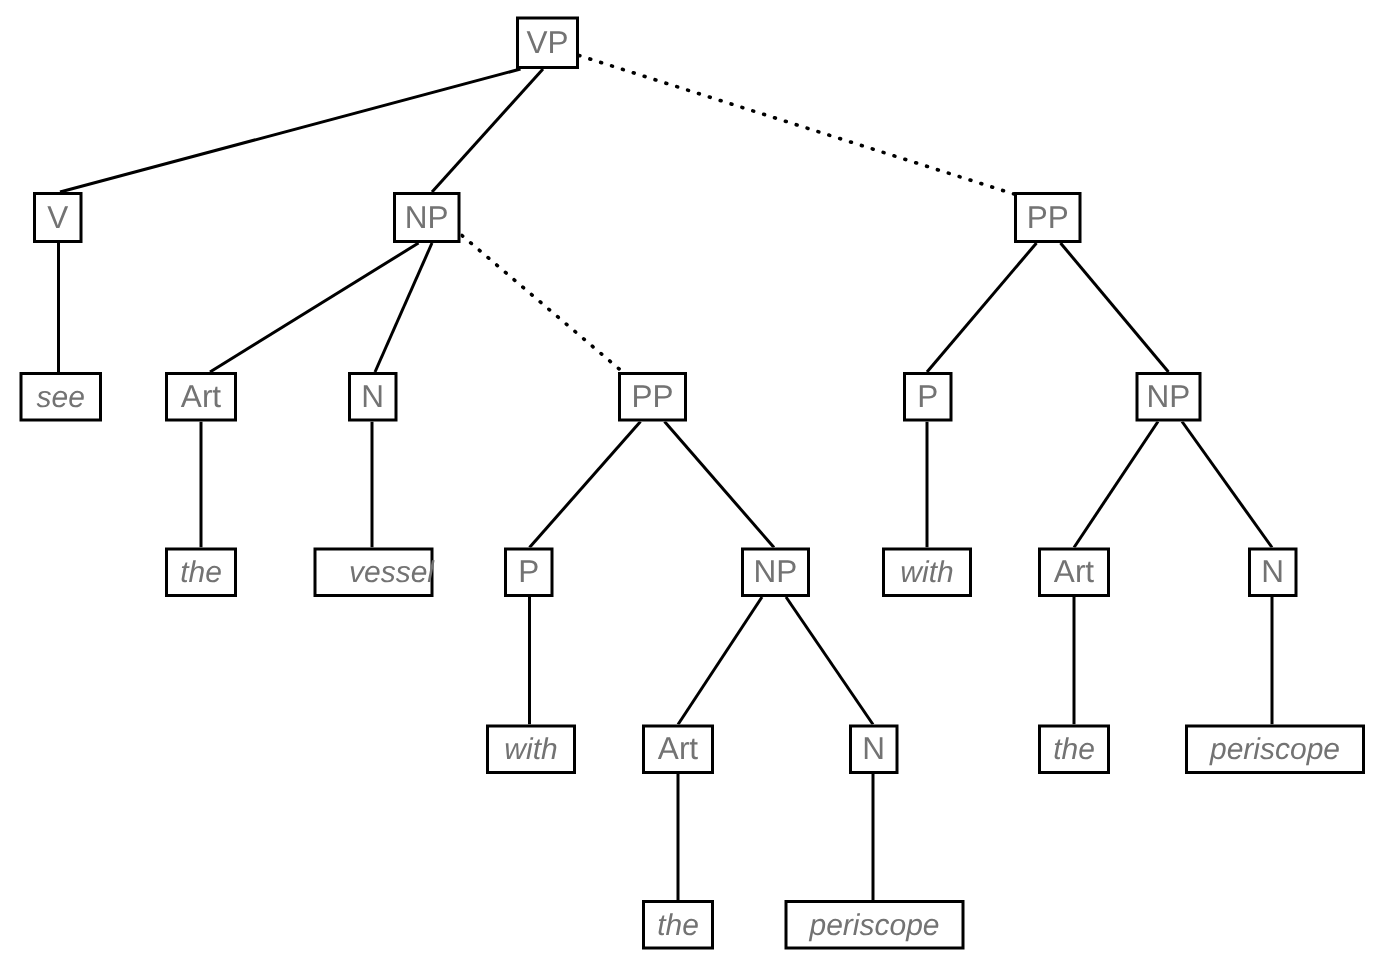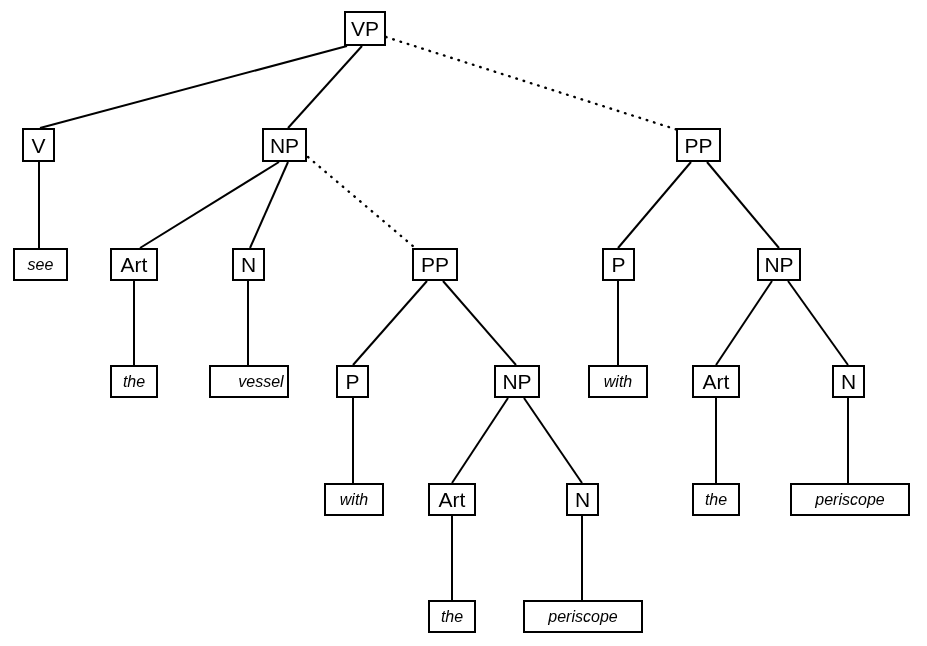--- a/index.html
+++ b/index.html
@@ -20,32 +20,32 @@
     left: 0;
     top: 0;
     width: 927px;
     height: 646px;
   }
   .node {
     position: absolute;
     box-sizing: border-box;
     border: 2px solid #000000;
     background: #ffffff;
-    color: #000000;
+    color: #737373;
     display: flex;
     align-items: center;
     justify-content: center;
     font-size: 21px;
     line-height: 1;
     white-space: nowrap;
     z-index: 2;
   }
   .node.terminal {
     font-style: italic;
-    font-size: 16px;
+    font-size: 20px;
   }
 </style>
 </head>
 <body>
 
 <div id="canvas" style="background: rgb(255, 255, 255);">
   <svg id="edges" width="927" height="646" viewBox="0 0 927 646">
       <line x1="347" y1="46" x2="40" y2="128" stroke="#000000" stroke-width="2"></line>
       <line x1="362" y1="46" x2="288" y2="128" stroke="#000000" stroke-width="2"></line>
       <line x1="386" y1="37" x2="678" y2="130" stroke="#000000" stroke-width="2.4" stroke-linecap="round" stroke-dasharray="0.6 7"></line>

